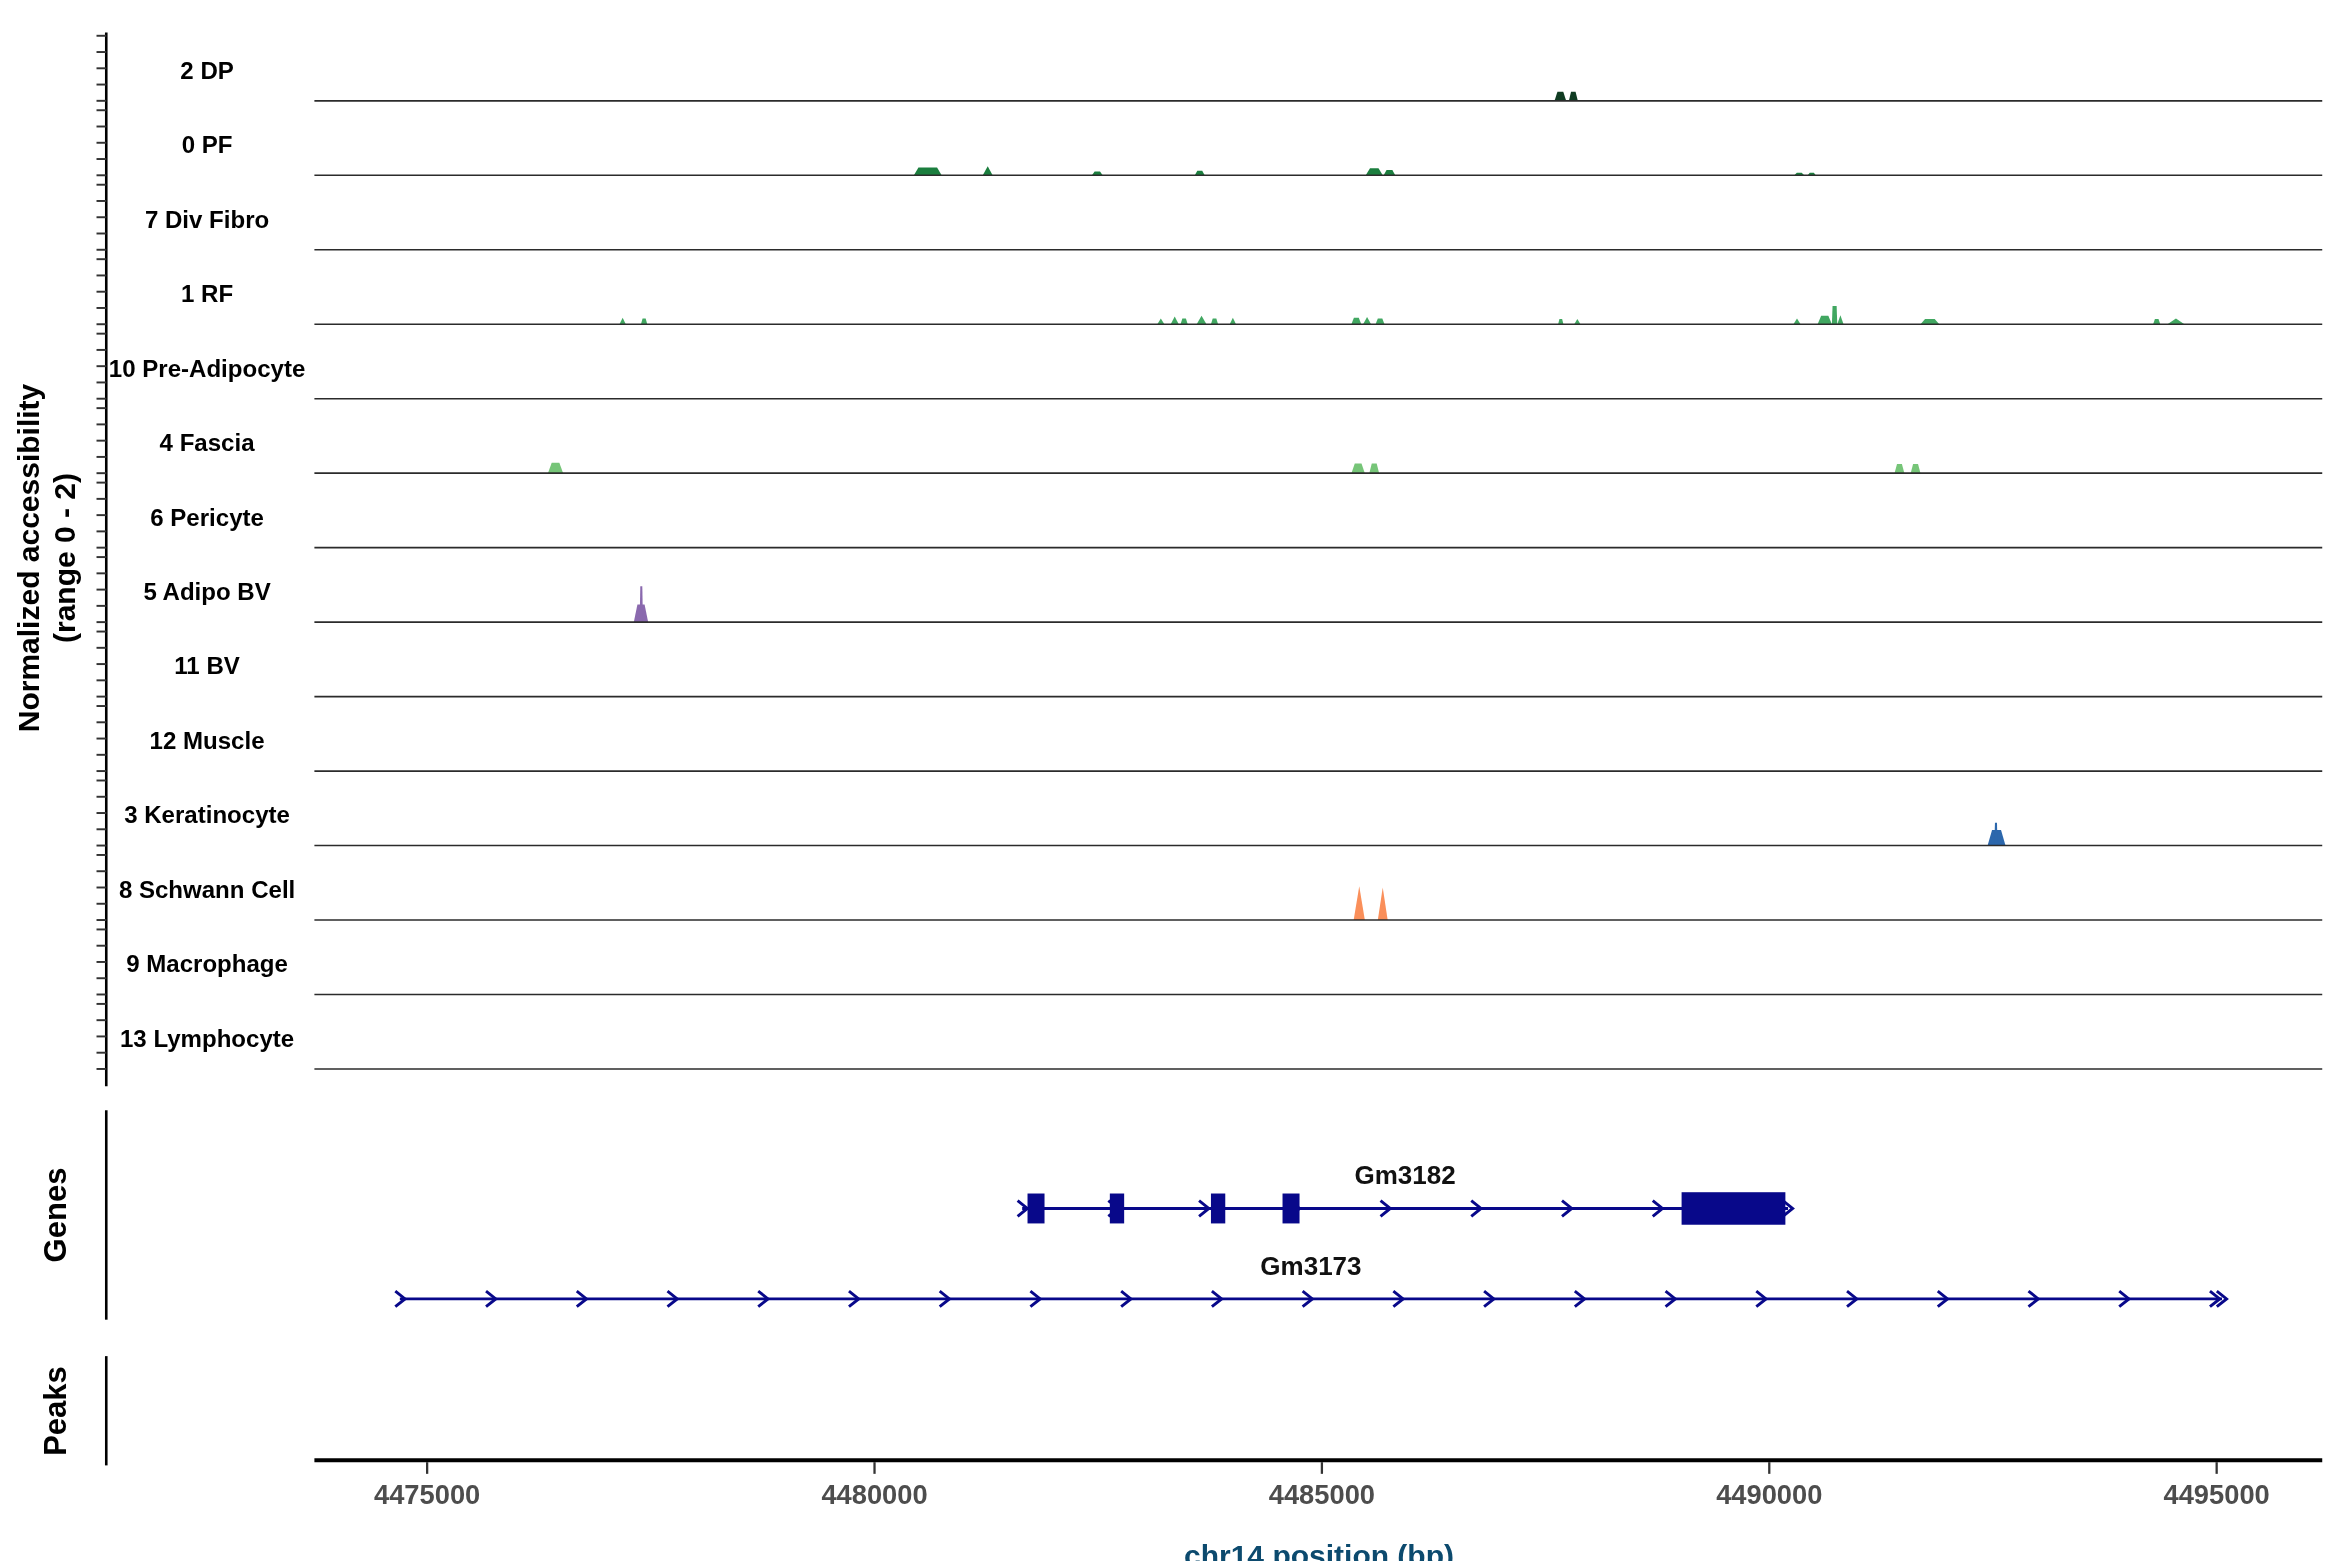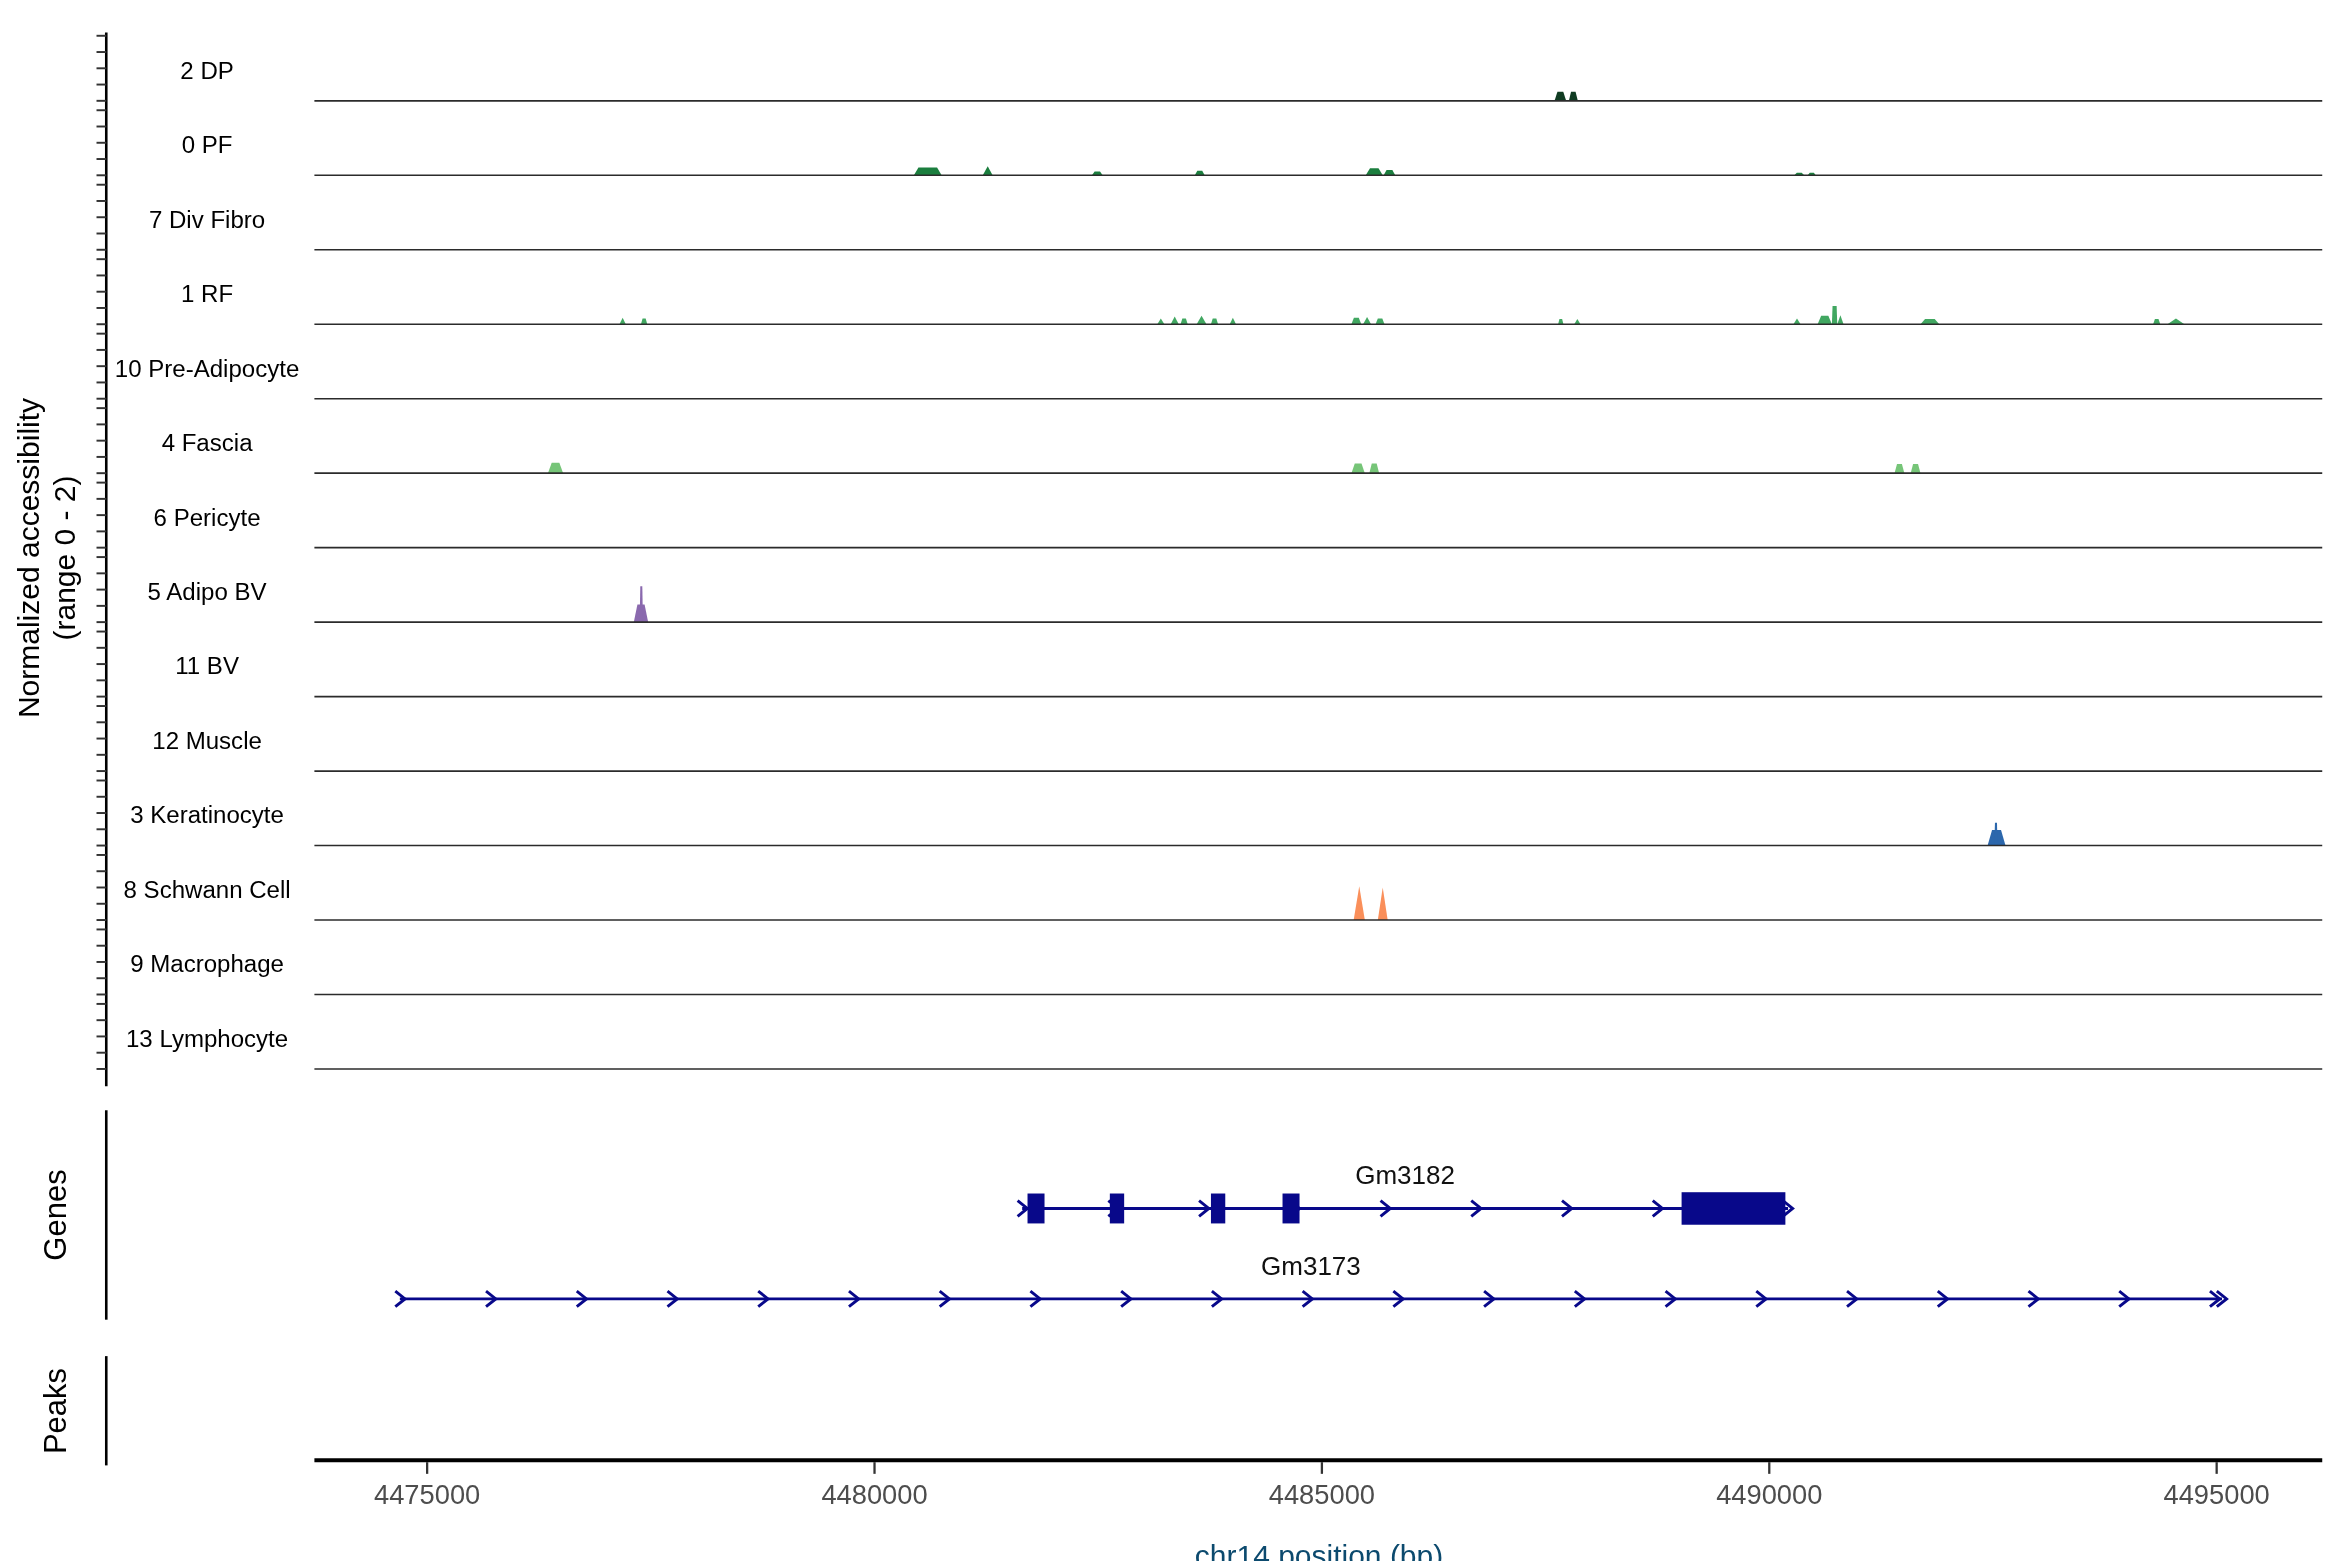--- a/index.html
+++ b/index.html
@@ -1,17 +1,17 @@
 <!DOCTYPE html>
 <html style="font-size:10.4px"><head>
 <meta charset="utf-8">
 <style>
   html,body{margin:0;padding:0;background:#ffffff;}
   body{width:2342px;height:1561px;position:relative;font-family:"Liberation Sans",sans-serif;}
-  .fig{position:absolute;inset:0;}
+  .fig{position:absolute;inset:0;font-weight:bold;}
   svg{position:absolute;left:0;top:0;}
   .rot-label{position:absolute;transform:translate(-50%,-50%) rotate(-90deg);
              text-align:center;color:#000;font-size:30px;line-height:1.2;white-space:nowrap;}
   .ylab{top:558px;left:47px;}
   .geneslab{top:1215px;left:56px;font-size:31px;}
   .peakslab{top:1411px;left:56px;font-size:31px;}
   .xtitle{position:absolute;left:1319px;top:1556px;transform:translate(-50%,-50%);
           font-size:30px;color:#0c4a6e;white-space:nowrap;}
 </style>
 </head>

